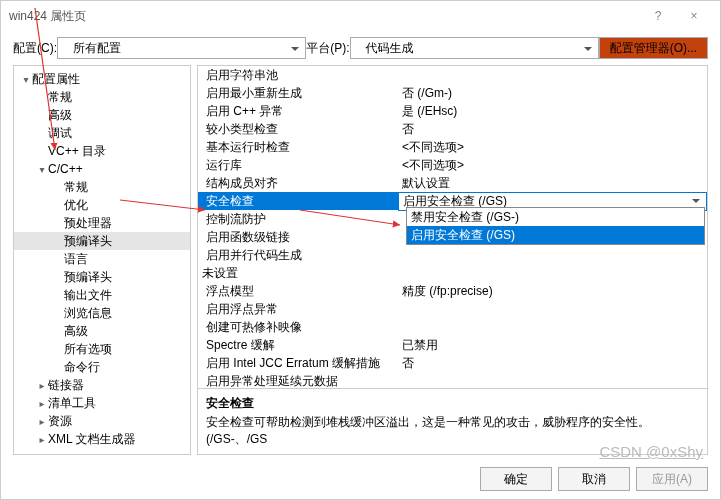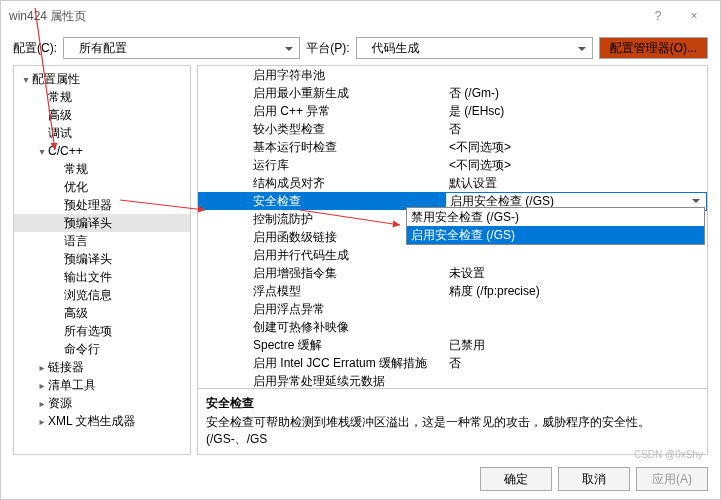--- a/index.html
+++ b/index.html
@@ -1,48 +1,48 @@
 <!DOCTYPE html>
 <html><head>
 <meta charset="utf-8">
 <style>
 * { box-sizing: border-box; margin: 0; padding: 0; font-family: "Microsoft YaHei", "Segoe UI", sans-serif; font-size: 12px; }
 body { background: #fff; width: 721px; height: 500px; border: 1px solid #ccc; display: flex; flex-direction: column; overflow: hidden; }
 .titlebar { height: 30px; display: flex; align-items: center; padding: 12px 8px; color: #555; }
 .titlebar .title { flex: 1; }
 .titlebar .btn { width: 36px; height: 28px; display: flex; align-items: center; justify-content: center; color: #888; }
-.toprow { display: flex; align-items: center; padding: 6px 12px; gap: 6px; }
+.toprow { display: flex; align-items: center; padding: 6px 12px; }
 .toprow label { white-space: nowrap; }
 .combo { flex: 1; height: 22px; border: 1px solid #aaa; display: flex; align-items: center; padding: 0 15px; background: #fff; position: relative; }
 .combo::after { content: ""; position: absolute; right: 6px; top: 9px; border-left: 4px solid transparent; border-right: 4px solid transparent; border-top: 4px solid #555; }
 .cfgmgr { height: 22px; border: 1px solid #aaa; background: #c2410c; padding: 0 10px; display: flex; align-items: center; }
 .body { flex: 1; display: flex; padding: 0 12px 4px 12px; gap: 6px; overflow: hidden; }
 .tree { width: 178px; border: 1px solid #ccc; overflow-y: auto; padding: 4px 0; }
 .tree-item { display: flex; align-items: center; height: 18px; padding-left: 6px; cursor: default; white-space: nowrap; }
 .tree-item .tw { width: 12px; display: inline-flex; justify-content: center; color: #666; font-size: 10px; }
 .tree-item.sel { background: #e5e5e5; }
 .indent1 { padding-left: 22px; }
 .indent2 { padding-left: 38px; }
 .right { flex: 1; display: flex; flex-direction: column; border: 1px solid #ccc; }
 .grid { flex: 1; overflow: auto; position: relative; }
 .row { display: flex; height: 18px; align-items: center; }
-.row .k { width: 200px; padding-left: 8px; white-space: nowrap; overflow: hidden; margin-left: 47px; }
+.row .k { width: 200px; padding-left: 8px; white-space: nowrap; overflow: hidden; }
 .row .v { flex: 1; padding-left: 4px; white-space: nowrap; overflow: hidden; }
 .row.selrow { background: #0078d7; color: #fff; }
 .row.selrow .v { background: #fff; color: #000; border: 1px solid #0078d7; position: relative; }
 .row.selrow .v::after { content: ""; position: absolute; right: 6px; top: 6px; border-left: 4px solid transparent; border-right: 4px solid transparent; border-top: 4px solid #555; }
 .drop { position: absolute; left: 208px; right: 2px; background: #fff; border: 1px solid #888; z-index: 5; }
 .drop .opt { height: 18px; display: flex; align-items: center; padding-left: 4px; }
 .drop .opt.selopt { background: #0078d7; color: #fff; }
 .desc { border-top: 1px solid #ccc; padding: 6px 8px; min-height: 54px; }
 .desc .dt { font-weight: bold; margin-bottom: 2px; }
 .footer { display: flex; justify-content: flex-end; gap: 6px; padding: 8px 12px; }
 .footer .fbtn { min-width: 72px; height: 24px; border: 1px solid #aaa; background: #f4f4f4; display: flex; align-items: center; justify-content: center; }
 .footer .fbtn.dis { color: #999; }
-.watermark { position: absolute; right: 18px; bottom: 40px; color: #bbb; font-size: 10px; }
+.watermark { position: absolute; right: 18px; bottom: 40px; color: #bbb; font-size: 15px; text-decoration: underline; }
 svg.arrow { position: absolute; pointer-events: none; z-index: 20; top: 0; left: 0; }
 </style>
 </head>
 <body>
 
 <div class="titlebar">
   <span class="title">win424 属性页</span>
   <span class="btn">?</span>
   <span class="btn">×</span>
 </div>
@@ -73,20 +73,24 @@
       </div>
       <div class="tree-item indent1">
         <span class="tw"></span>
         <span>高级</span>
       </div>
       <div class="tree-item indent1">
         <span class="tw"></span>
         <span>调试</span>
       </div>
       <div class="tree-item indent1">
+        <span class="tw"></span>
+        <span>VC++ 目录</span>
+      </div>
+      <div class="tree-item indent1">
         <span class="tw">▾</span>
         <span>C/C++</span>
       </div>
       <div class="tree-item indent2">
         <span class="tw"></span>
         <span>常规</span>
       </div>
       <div class="tree-item indent2">
         <span class="tw"></span>
         <span>优化</span>
@@ -184,21 +188,20 @@
         </div>
         <div class="row">
           <div class="k">启用函数级链接</div>
           <div class="v"></div>
         </div>
         <div class="row">
           <div class="k">启用并行代码生成</div>
           <div class="v"></div>
         </div>
         <div class="row">
-          <div class="k">启用增强指令集</div>
           <div class="v">未设置</div>
         </div>
         <div class="row">
           <div class="k">浮点模型</div>
           <div class="v">精度 (/fp:precise)</div>
         </div>
         <div class="row">
           <div class="k">启用浮点异常</div>
           <div class="v"></div>
         </div>

